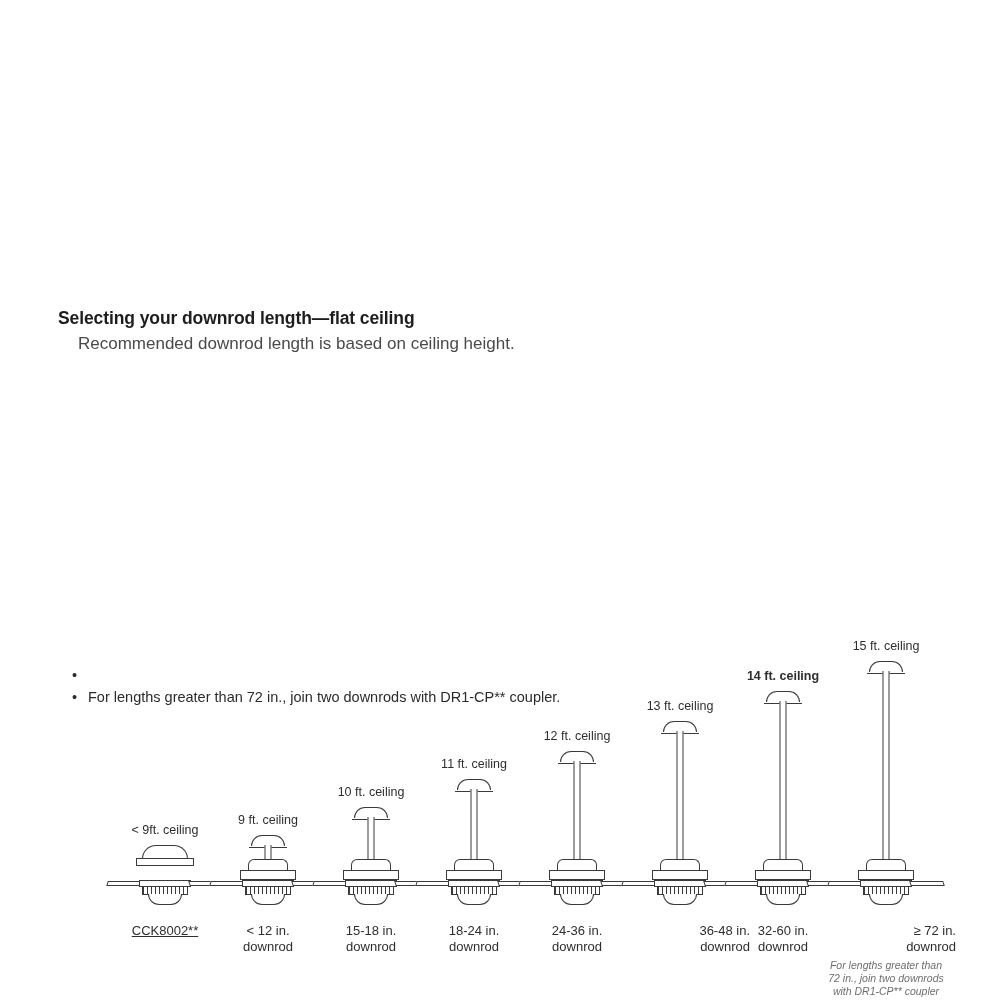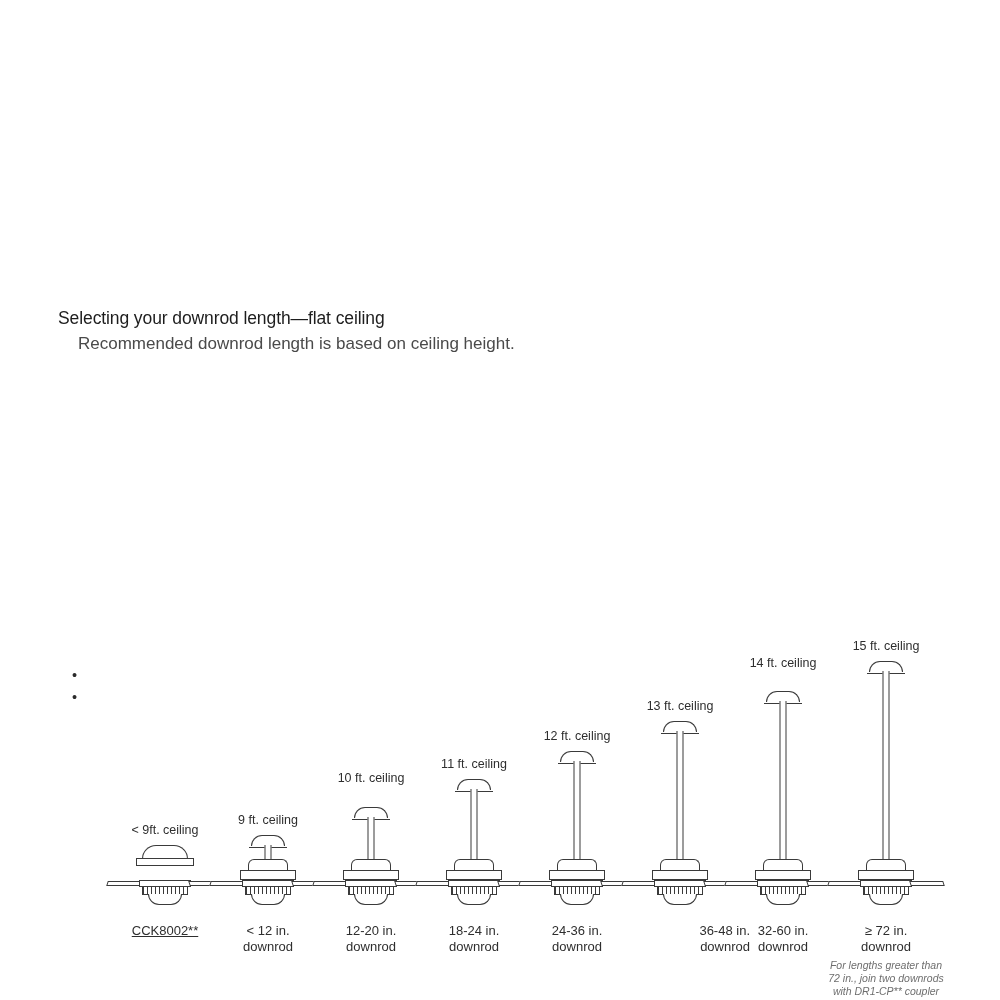--- a/index.html
+++ b/index.html
@@ -20,21 +20,21 @@
     position: absolute;
     inset: 0;
   }
 
   
   .title {
     position: absolute;
     left: 58px;
     top: 308px;
     font-size: 17.5px;
-    font-weight: normal;
+    font-weight: bold;
     color: #1d1d1d;
     letter-spacing: -0.1px;
     white-space: nowrap;
   }
   .subtitle {
     position: absolute;
     left: 78px;
     top: 334px;
     font-size: 17px;
     line-height: 20px;
@@ -318,38 +318,38 @@
           <div class="bowl"></div>
         </div>
       </div>
       <div class="rod-label" style="top: 273px;">
         <div>&lt; 12 in.</div>
         <div>downrod</div>
       </div>
     </div>
 
     <div class="col" id="col2" style="left:251px;">
-      <div class="ceil-label" style="top: 121px;">10 ft. ceiling</div>
+      <div class="ceil-label" style="top: 135px;">10 ft. ceiling</div>
       <div class="fan">
         <div class="mount" style="position: absolute; top: 157px; left: 0px;">
             <div class="canopy"></div>
           </div>
         <div class="rod" style="height: 42px; top: 167px;"></div>
         <div class="motor" style="top: 209px;">
           <div class="housing-top"></div>
           <div class="housing-mid"></div>
           <div class="blades">
             <div class="blade-mid"></div>
           </div>
           <div class="housing-low"></div>
           <div class="bowl"></div>
         </div>
       </div>
       <div class="rod-label" style="top: 273px;">
-        <div>12-20 in.</div>
+        <div>15-18 in.</div>
         <div>downrod</div>
       </div>
     </div>
 
     <div class="col" id="col3" style="left:354px;">
       <div class="ceil-label" style="top: 107px;">11 ft. ceiling</div>
       <div class="fan">
         <div class="mount" style="position: absolute; top: 129px; left: 0px;">
             <div class="canopy"></div>
           </div>
@@ -410,21 +410,21 @@
           <div class="bowl"></div>
         </div>
       </div>
       <div class="rod-label" style="top: 273px; text-align: right;">
         <div>36-48 in.</div>
         <div>downrod</div>
       </div>
     </div>
 
     <div class="col" id="col6" style="left:663px;">
-      <div class="ceil-label" style="top: 6px;">14 ft. ceiling</div>
+      <div class="ceil-label" style="top: 19px; font-weight: bold;">14 ft. ceiling</div>
       <div class="fan">
         <div class="mount" style="position: absolute; top: 41px; left: 0px;">
             <div class="canopy"></div>
           </div>
         <div class="rod" style="height: 158px; top: 51px;"></div>
         <div class="motor" style="top: 209px;">
           <div class="housing-top"></div>
           <div class="housing-mid"></div>
           <div class="blades">
             <div class="blade-mid"></div>
@@ -449,35 +449,36 @@
         <div class="motor" style="top: 209px;">
           <div class="housing-top"></div>
           <div class="housing-mid"></div>
           <div class="blades">
             <div class="blade-mid"></div>
           </div>
           <div class="housing-low"></div>
           <div class="bowl"></div>
         </div>
       </div>
-      <div class="rod-label" style="top: 273px;">
+      <div class="rod-label" style="top: 273px; text-align: right;">
         <div>≥ 72 in.</div>
         <div>downrod</div>
       </div>
       <div class="note-small" id="note7" style="top: 309px; font-style: italic;">
         <div>For lengths greater than</div>
         <div>72 in., join two downrods</div>
         <div>with DR1-CP** coupler</div>
       </div>
     </div>
 
   </div>
 
   <div class="bullets">
     <div class="bullet-row">
       <span class="bullet-dot">•</span>
     </div>
     <div class="bullet-row">
       <span class="bullet-dot">•</span>
+      <span>For lengths greater than 72 in., join two downrods with DR1-CP** coupler.</span>
     </div>
   </div>
 
 </div>
 
 </body></html>

